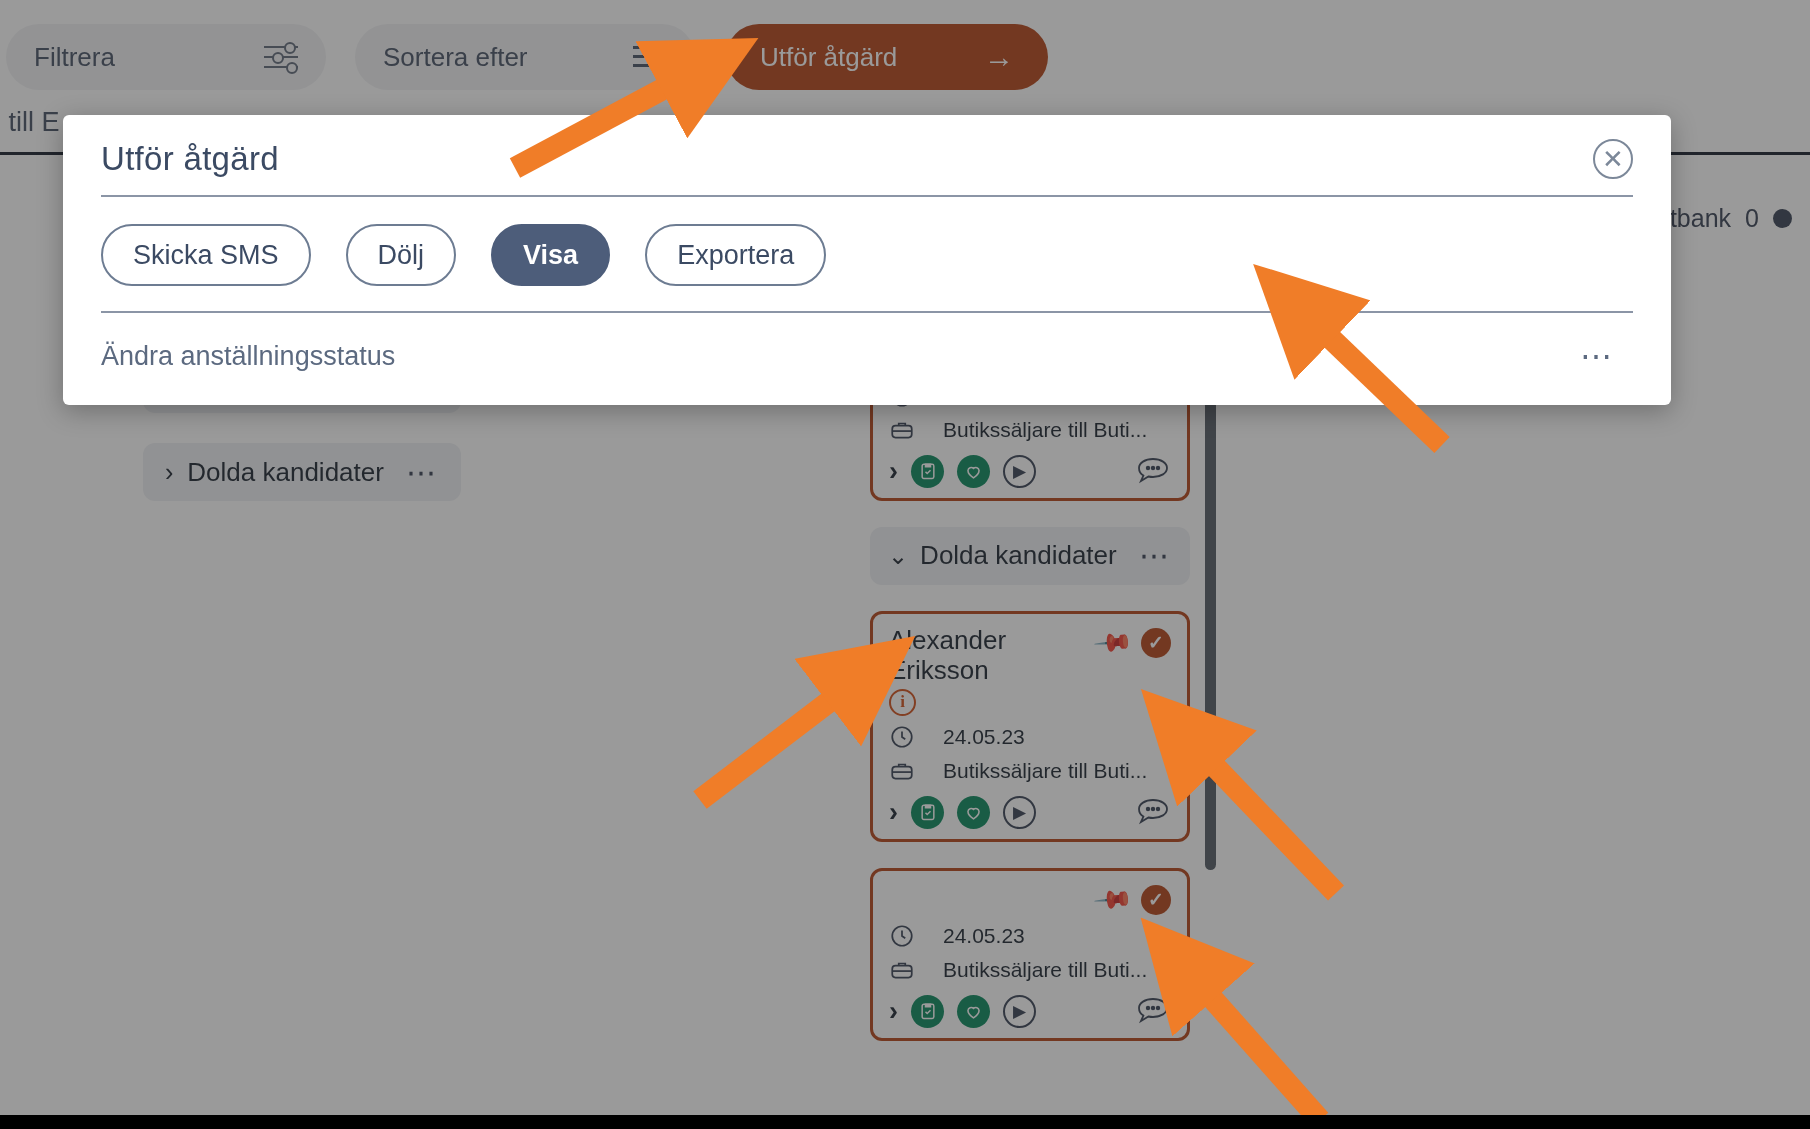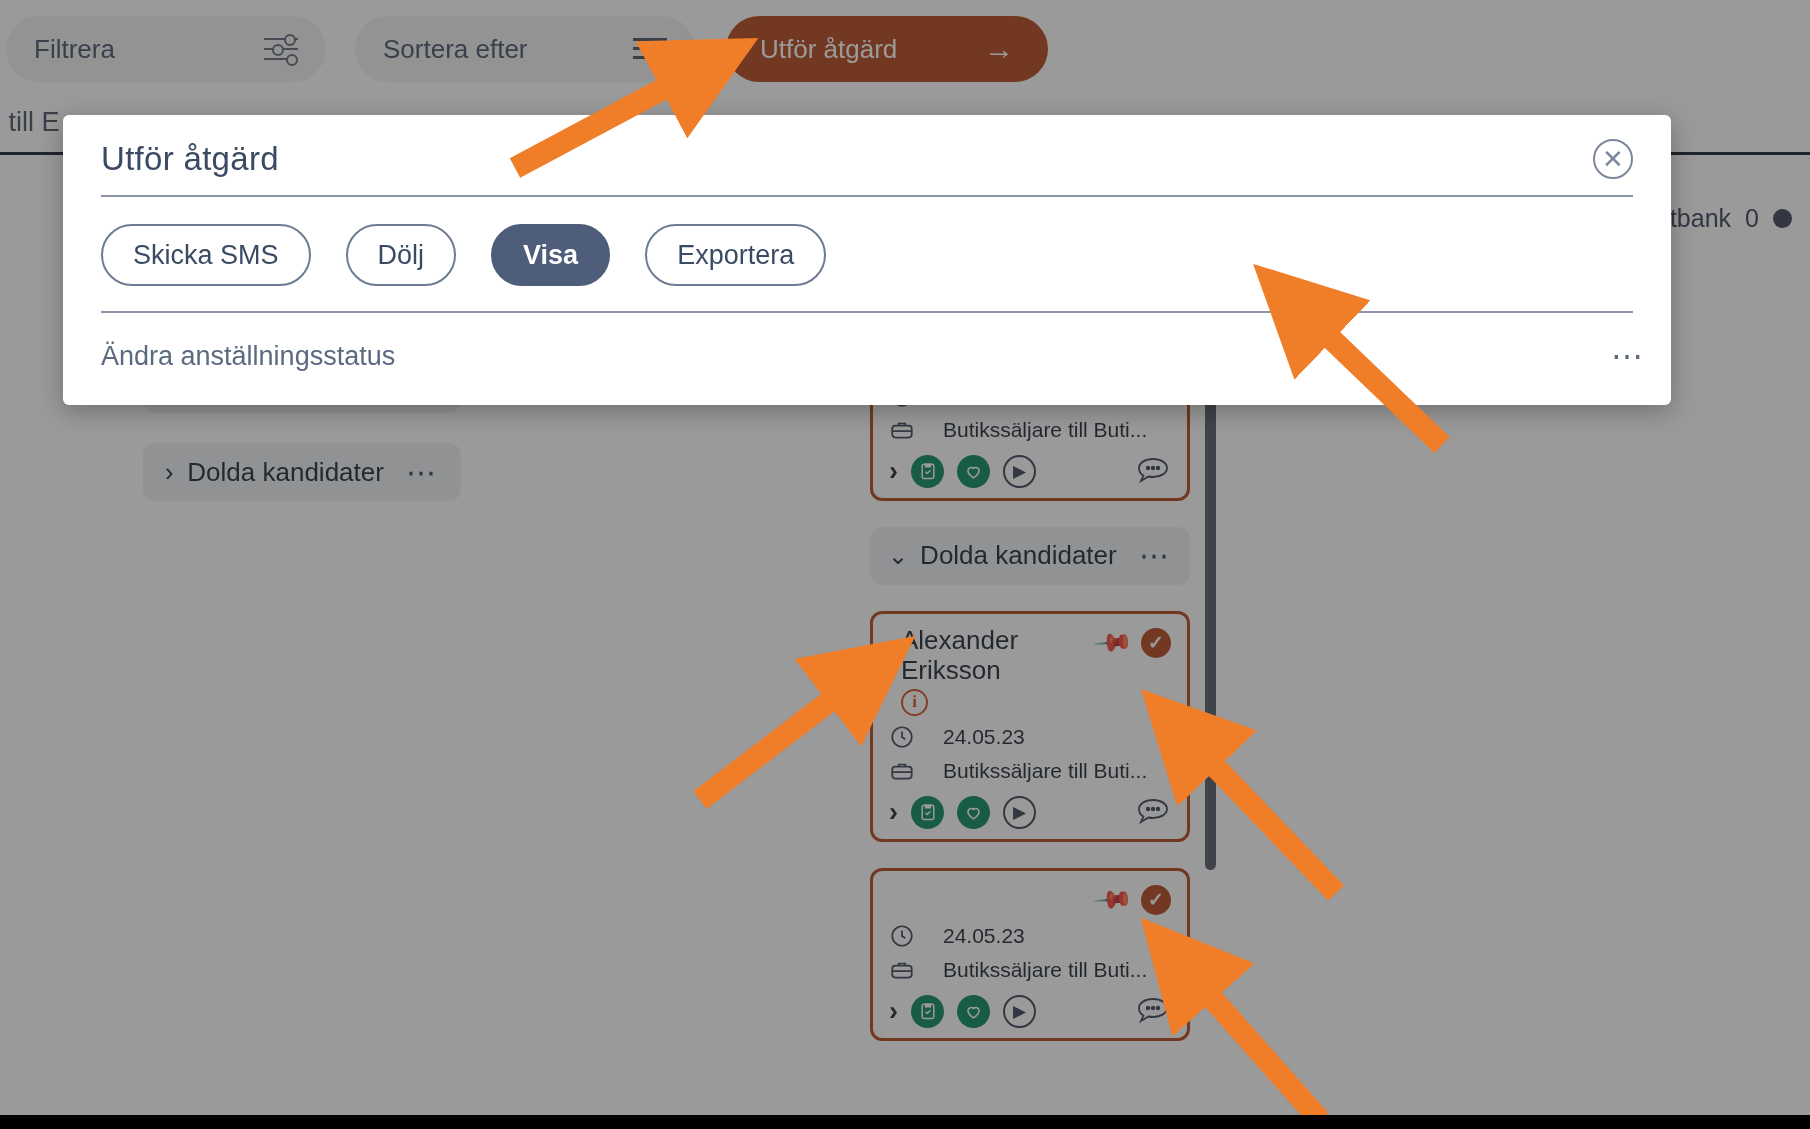--- a/index.html
+++ b/index.html
@@ -11,21 +11,21 @@
     position:relative;
   }
 
   
   #app{
     position:absolute;left:0;top:0;width:1810px;height:1115px;
     background:#ffffff;
   }
 
   .toolbar{
-    position:absolute;left:0;top:0;width:1810px;height:99px;
+    position:absolute;left:0;top:8px;width:1810px;height:99px;
     background:#ffffff;
   }
   .tb-btn{
     position:absolute;top:16px;height:66px;
     border-radius:33px;
     display:flex;align-items:center;
     box-sizing:border-box;
     font-size:26px;
   }
   .tb-ghost{
@@ -102,21 +102,21 @@
   .cand-card{
     position:relative;box-sizing:border-box;
     border:3px solid #b5471c;border-radius:12px;
     background:#ffffff;
     padding:12px 16px 10px 16px;
     margin-bottom:26px;
   }
   .cand-top{display:flex;align-items:flex-start;}
   .cand-name{
     font-size:26px;color:#1f2833;line-height:1.15;
-    flex:0 1 auto;padding-right:8px;margin-left:12px;
+    flex:0 1 auto;padding-right:8px;
   }
   .info-badge{
     display:inline-block;width:23px;height:23px;border-radius:50%;
     border:2px solid #d2531f;color:#d2531f;
     font-size:17px;font-weight:bold;line-height:22px;text-align:center;
     font-family:"Liberation Serif", serif;
     vertical-align:2px;margin-left:6px;
   }
   .cand-top-right{margin-left:auto;display:flex;align-items:center;gap:12px;padding-top:2px;}
   .pin-icon{font-size:25px;color:#4a5568;transform:rotate(40deg);display:inline-block;}
@@ -183,21 +183,21 @@
   }
   .chip{
     height:62px;border-radius:31px;box-sizing:border-box;
     border:2px solid #6d7c92;background:#ffffff;color:#3b4a63;
     font-size:27px;display:flex;align-items:center;justify-content:center;
     padding:0 30px;white-space:nowrap;
   }
   .chip.active{background:#4d5d7a;border-color:#4d5d7a;color:#ffffff;font-weight:bold;}
 
   #status-row{
-    position:absolute;left:38px;right:24px;top:214px;height:54px;
+    position:absolute;left:38px;right:55px;top:214px;height:54px;
     display:flex;align-items:center;
   }
   #status-label{font-size:27px;color:#5a6borr;color:#5c6a80;}
   #status-dots{margin-left:auto;font-size:32px;letter-spacing:4px;color:#5c6a80;}
 
   
   #arrows{position:absolute;left:0;top:0;width:1810px;height:1129px;pointer-events:none;}
 
   
   #bottom-bar{position:absolute;left:0;top:1115px;width:1810px;height:14px;background:#000;}

